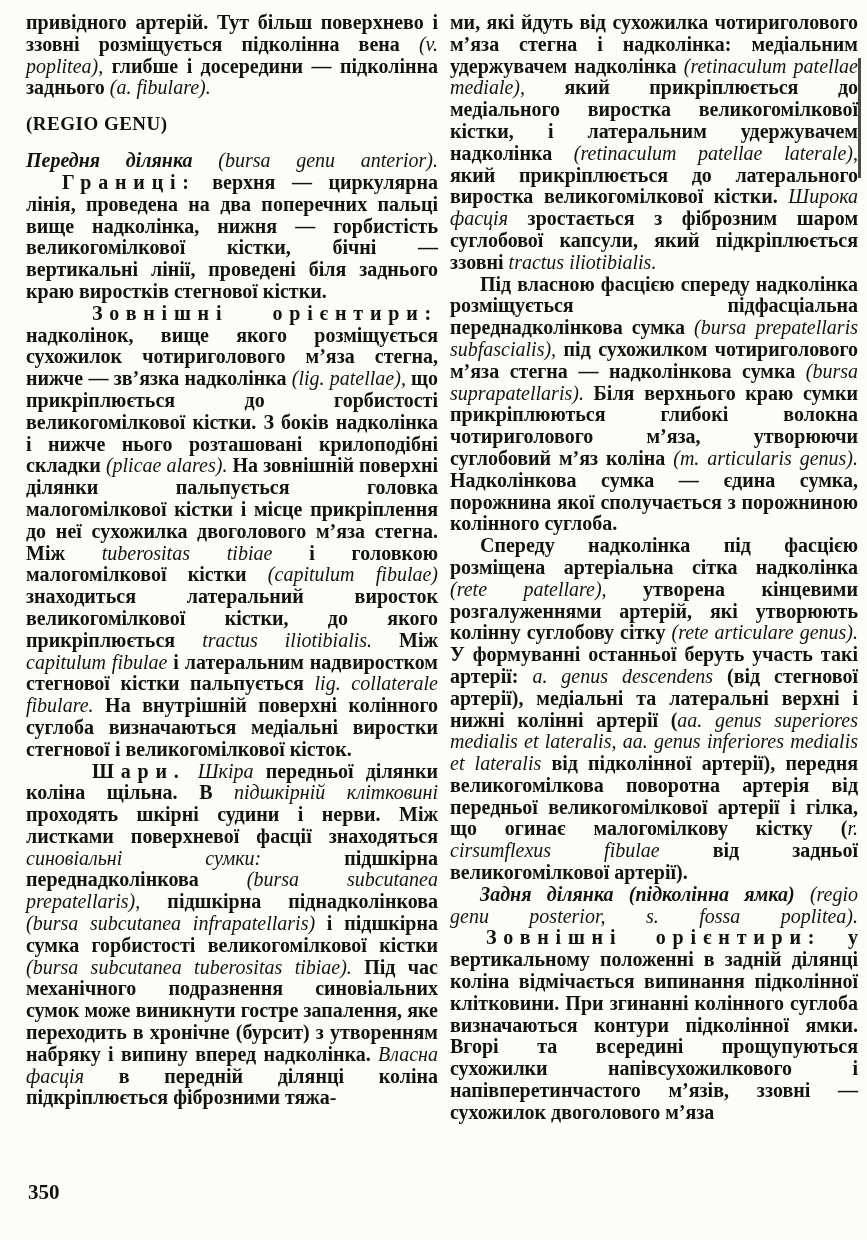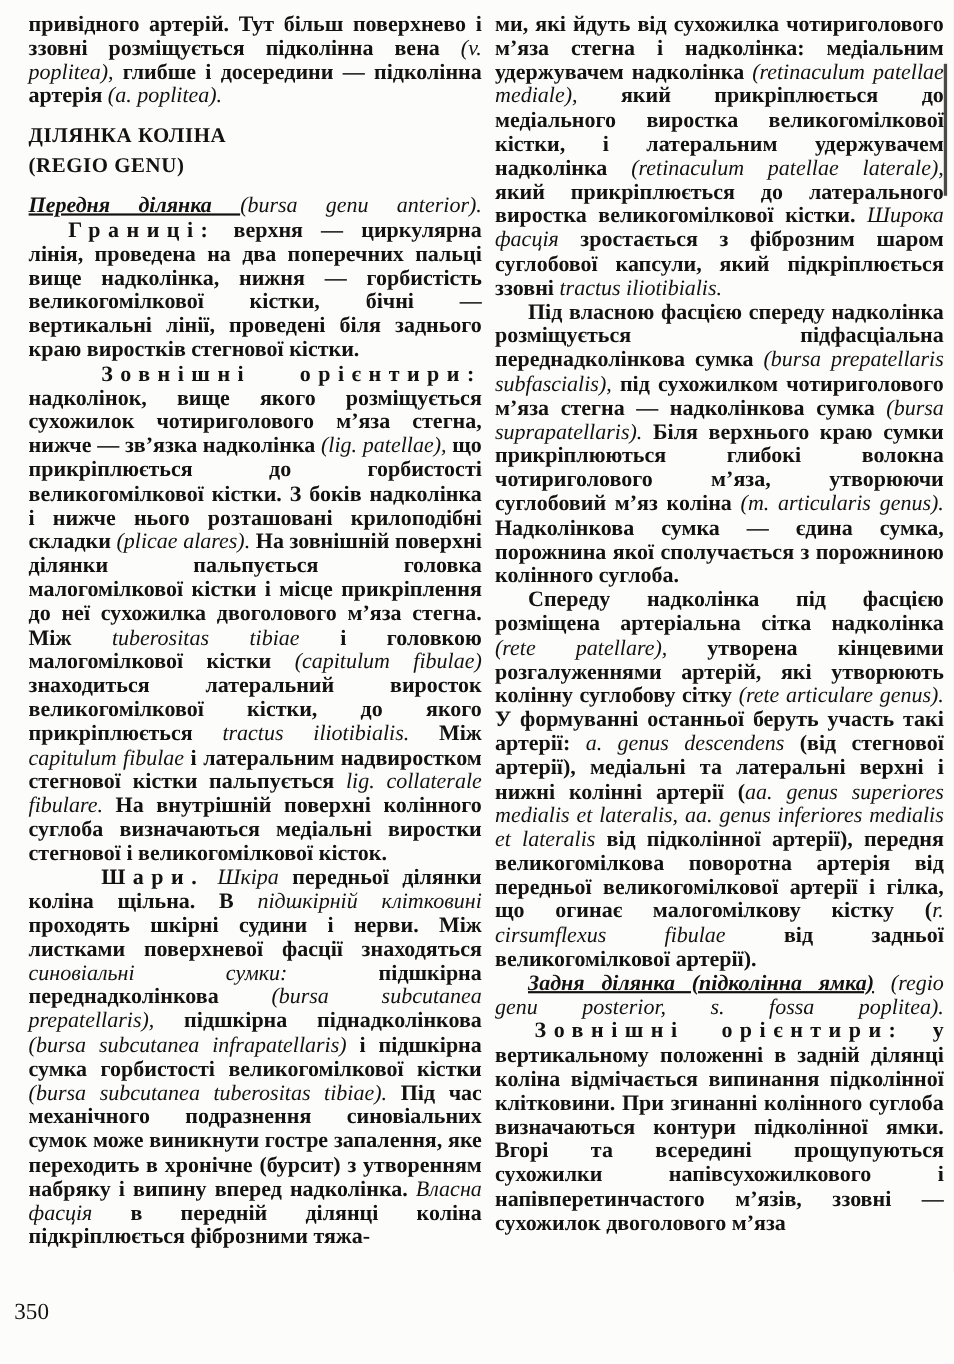--- a/index.html
+++ b/index.html
@@ -25,45 +25,44 @@
   .para.ind{text-indent:30px;}
   .heading{
     margin:11px 0 13px 0;
     font-size:19px;
     line-height:27px;
     font-weight:700;
     letter-spacing:0.5px;
     text-align:left;
   }
   .r-i{font-style:italic;font-weight:500;}
-  .r-bi{font-style:italic;font-weight:700;text-decoration:underline;}
+  .r-bi{font-style:italic;font-weight:700;}
   .r-sp{letter-spacing:0.34em;margin-left:36px;}
   .page-number{
     position:absolute;
-    left:13px;top:1180px;
+    left:28px;top:1180px;
     font-size:21px;
-    font-weight:400;
+    font-weight:700;
   }
   .scan-edge{
     position:absolute;
     right:6px;top:58px;
     width:3px;height:120px;
     background:#2a2a28;
     opacity:0.85;
   }
 </style>
 </head>
 <body>
 
 <div class="page">
 
   <div class="col col-left">
-    <p class="para"><span>привідного артерій. Тут більш поверхнево і ззовні розміщується підколінна вена </span><span class="r-i">(v. poplitea),</span><span> глибше і досередини — підколінна артерія </span><span class="r-i">(a. poplitea).</span></p>
+    <p class="para"><span>привідного артерій. Тут більш поверхнево і ззовні розміщується підколінна вена </span><span class="r-i">(v. poplitea),</span><span> глибше і досередини — підколінна заднього </span><span class="r-i">(a. fibulare).</span></p>
     <div class="heading">
-      <div>ДІЛЯНКА КОЛІНА</div>
       <div>(REGIO GENU)</div>
     </div>
     <p class="para"><span class="r-bi">Передня ділянка </span><span class="r-i">(bursa genu anterior).</span><span> </span><span class="r-sp">Границі:</span><span> верхня — циркулярна лінія, проведена на два поперечних пальці вище надколінка, нижня — горбистість великогомілкової кістки, бічні — вертикальні лінії, проведені біля заднього краю виростків стегнової кістки.</span></p>
     <p class="para ind"><span class="r-sp">Зовнішні орієнтири:</span><span> надколінок, вище якого розміщується сухожилок чотириголового м’яза стегна, нижче — зв’язка надколінка </span><span class="r-i">(lig. patellae),</span><span> що прикріплюється до горбистості великогомілкової кістки. З боків надколінка і нижче нього розташовані крилоподібні складки </span><span class="r-i">(plicae alares).</span><span> На зовнішній поверхні ділянки пальпується головка малогомілкової кістки і місце прикріплення до неї сухожилка двоголового м’яза стегна. Між </span><span class="r-i">tuberositas tibiae</span><span> і головкою малогомілкової кістки </span><span class="r-i">(capitulum fibulae)</span><span> знаходиться латеральний виросток великогомілкової кістки, до якого прикріплюється </span><span class="r-i">tractus iliotibialis.</span><span> Між </span><span class="r-i">capitulum fibulae</span><span> і латеральним надвиростком стегнової кістки пальпується </span><span class="r-i">lig. collaterale fibulare.</span><span> На внутрішній поверхні колінного суглоба визначаються медіальні виростки стегнової і великогомілкової кісток.</span></p>
     <p class="para ind"><span class="r-sp">Шари.</span><span> </span><span class="r-i">Шкіра</span><span> передньої ділянки коліна щільна. В </span><span class="r-i">підшкірній клітковині</span><span> проходять шкірні судини і нерви. Між листками поверхневої фасції знаходяться </span><span class="r-i">синовіальні сумки:</span><span> підшкірна переднадколінкова </span><span class="r-i">(bursa subcutanea prepatellaris),</span><span> підшкірна піднадколінкова </span><span class="r-i">(bursa subcutanea infrapatellaris)</span><span> і підшкірна сумка горбистості великогомілкової кістки </span><span class="r-i">(bursa subcutanea tuberositas tibiae).</span><span> Під час механічного подразнення синовіальних сумок може виникнути гостре запалення, яке переходить в хронічне (бурсит) з утворенням набряку і випину вперед надколінка. </span><span class="r-i">Власна фасція</span><span> в передній ділянці коліна підкріплюється фіброзними тяжа-</span></p>
   </div>
 
   <div class="col col-right">
     <p class="para"><span>ми, які йдуть від сухожилка чотириголового м’яза стегна і надколінка: медіальним удержувачем надколінка </span><span class="r-i">(retinaculum patellae mediale),</span><span> який прикріплюється до медіального виростка великогомілкової кістки, і латеральним удержувачем надколінка </span><span class="r-i">(retinaculum patellae laterale),</span><span> який прикріплюється до латерального виростка великогомілкової кістки. </span><span class="r-i">Широка фасція</span><span> зростається з фіброзним шаром суглобової капсули, який підкріплюється ззовні </span><span class="r-i">tractus iliotibialis.</span></p>
     <p class="para ind"><span>Під власною фасцією спереду надколінка розміщується підфасціальна переднадколінкова сумка </span><span class="r-i">(bursa prepatellaris subfascialis),</span><span> під сухожилком чотириголового м’яза стегна — надколінкова сумка </span><span class="r-i">(bursa suprapatellaris).</span><span> Біля верхнього краю сумки прикріплюються глибокі волокна чотириголового м’яза, утворюючи суглобовий м’яз коліна </span><span class="r-i">(m. articularis genus).</span><span> Надколінкова сумка — єдина сумка, порожнина якої сполучається з порожниною колінного суглоба.</span></p>

